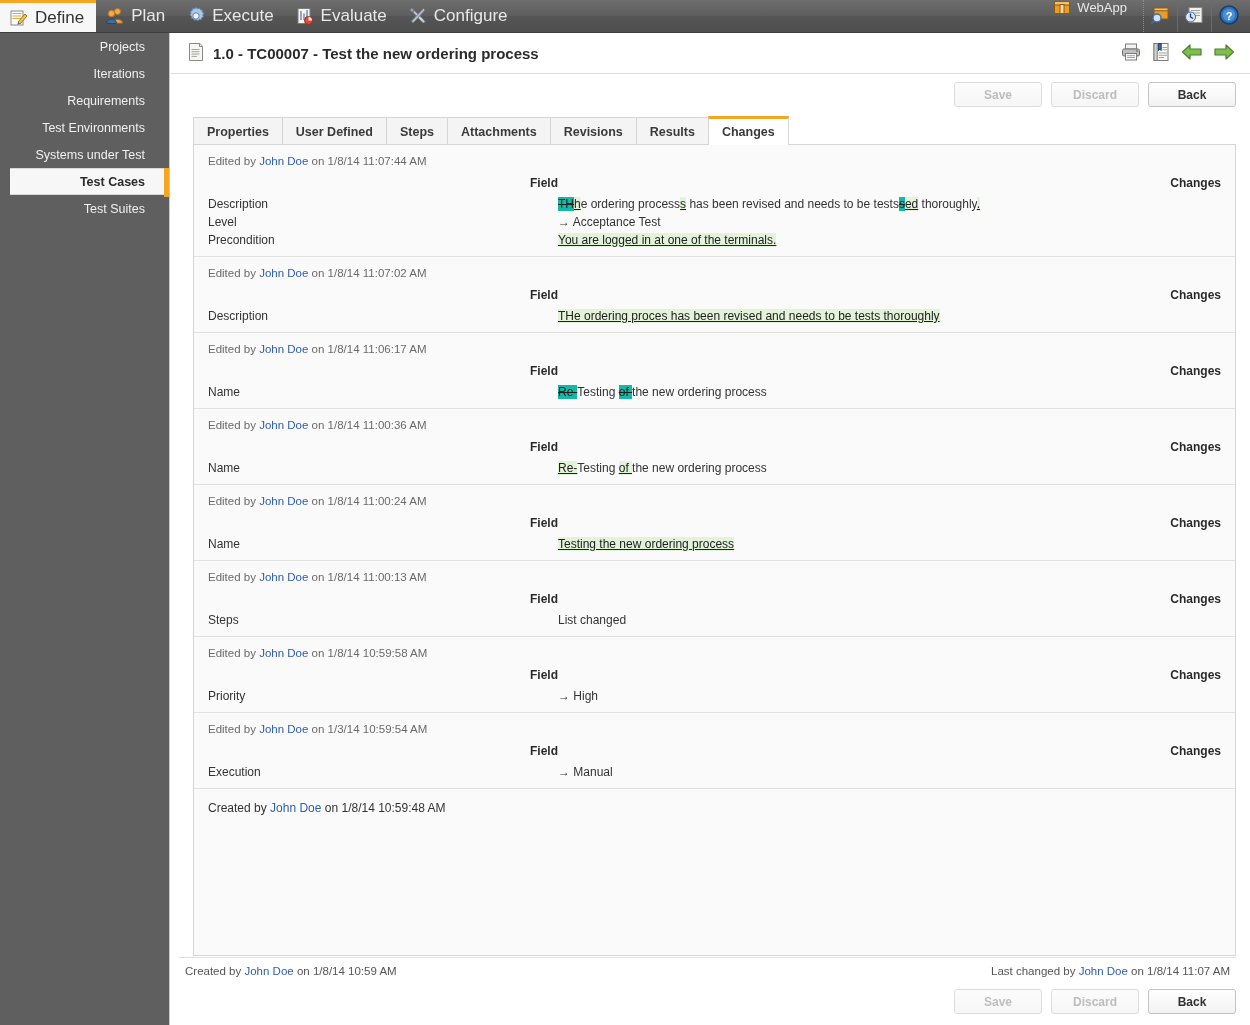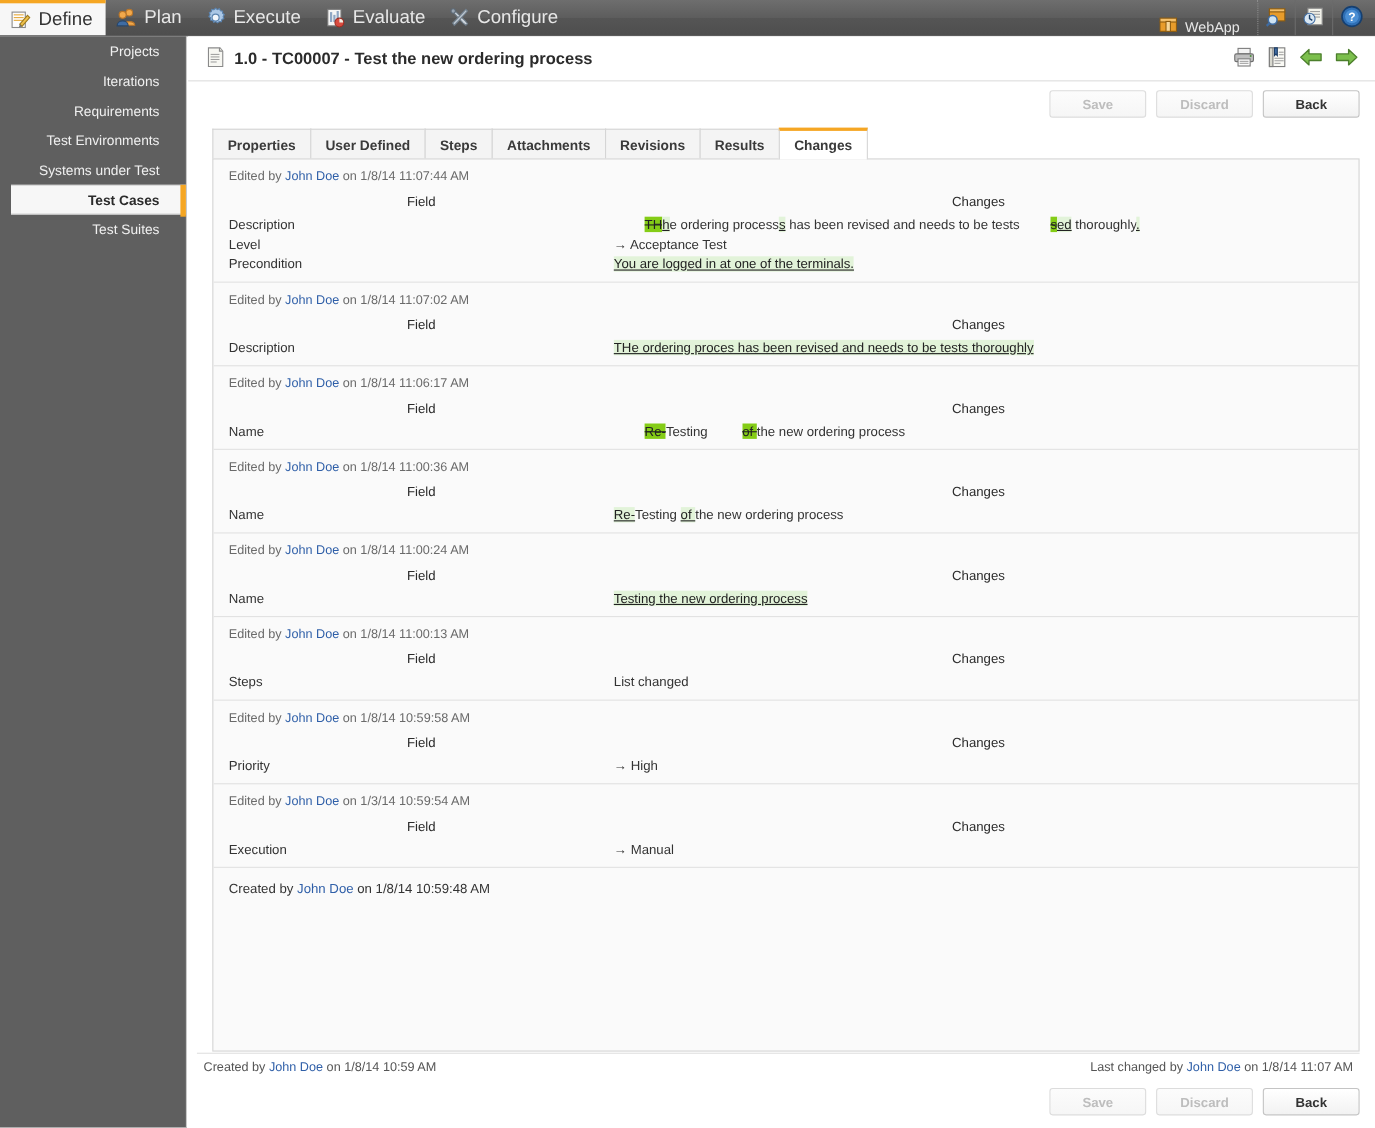--- a/index.html
+++ b/index.html
@@ -34,21 +34,21 @@
     background: #f7f7f7;
     color: #333333;
     border-top: 3px solid #f5a623;
     margin-top: 0;
   }
   .topnav-item .ico { width: 20px; height: 20px; display:block; }
   .topbar-right {
     margin-left: auto; display: flex; align-items: stretch;
   }
   .webapp-box {
-    display: flex; align-items: flex-end; gap: 7px;
+    display: flex; align-items: flex-start; gap: 7px;
     padding: 0 16px;
     color: #e8e8e8; font-size: 13px;
     border-right: 1px dotted #8d8d8d;
     cursor: pointer;
   }
   .tool-btn {
     display:flex; align-items:center; justify-content:center;
     width: 34px;
     border-right: 1px solid #6b6b6b;
     cursor: pointer;
@@ -166,34 +166,34 @@
 
   
   .entry { padding: 10px 14px 6px 14px; border-bottom: 1px solid #e2e2e2; }
   .entry:last-of-type { border-bottom: 1px solid #e2e2e2; }
   .entry-head {
     font-size: 11.5px; color: #6a6a6a; margin-bottom: 9px;
   }
   .entry-head .who { color: #2f5fa8; }
   .ctable { width: 100%; border-collapse: collapse; }
   .ctable th {
-    text-align: center; font-size: 12px; font-weight: normal;
+    text-align: right; font-size: 12px; font-weight: bold;
     color: #2b2b2b; padding: 0 0 6px 0;
   }
   .ctable td { font-size: 12px; color: #333333; padding: 1px 0 3px 0; vertical-align: top; }
   .col-field { width: 350px; }
   .created-row {
     padding: 12px 14px 12px 14px;
     font-size: 12px; color: #333333;
   }
   .created-row .who { color: #2f5fa8; }
 
   
   .ins { background: #e2f3d9; text-decoration: underline; color: #222; }
-  .del { background: #84cc16; text-decoration: line-through; color: #222; margin-left: 28px; }
+  .del { background: #14b8a6; text-decoration: line-through; color: #222; }
 
   .foot-meta {
     margin: 0 14px 0 8px;
     padding: 7px 6px 0 6px;
     display: flex; justify-content: space-between;
     font-size: 11.5px; color: #555555;
     border-top: 1px solid #e0e0e0;
   }
   .foot-meta .who { color: #2f5fa8; }
   .bottom-actions {

